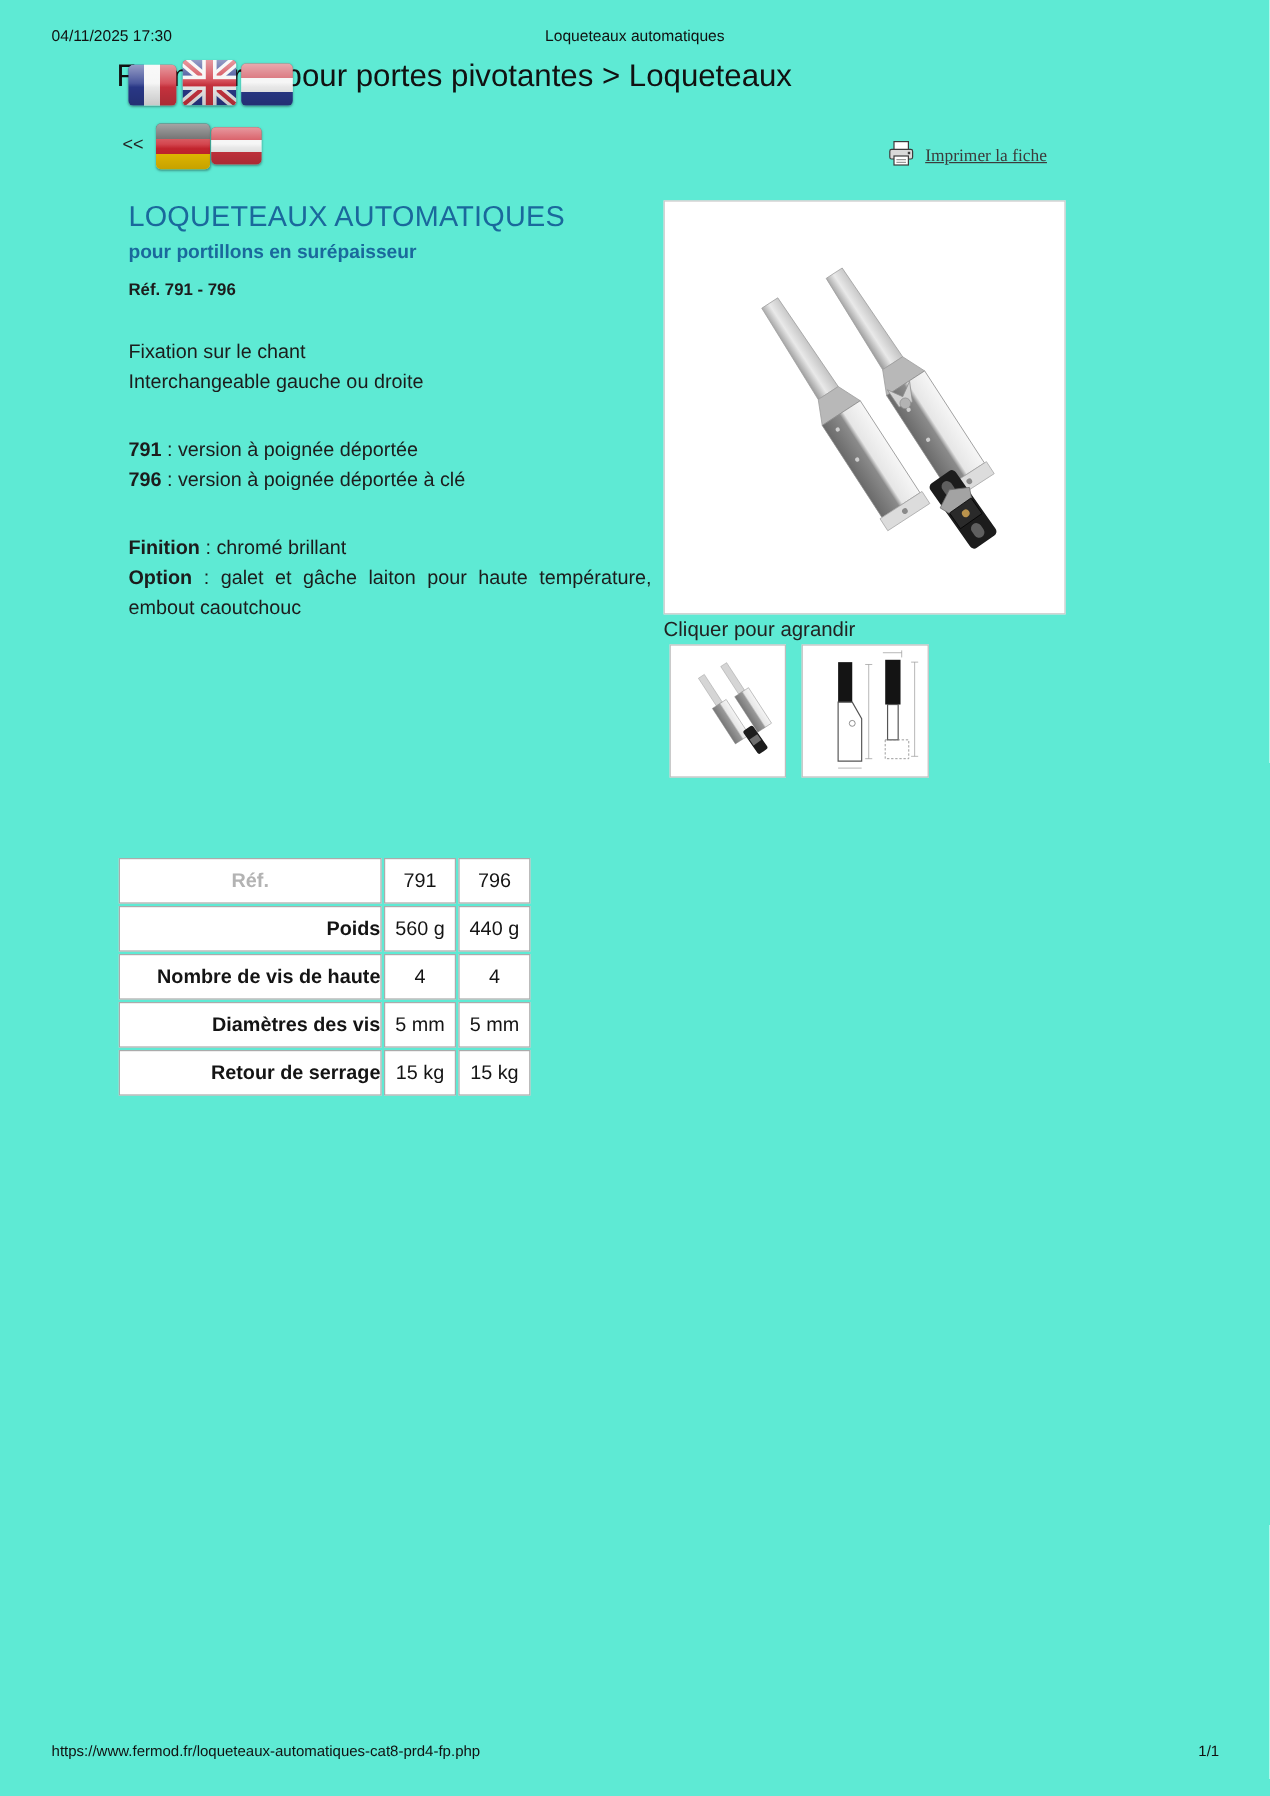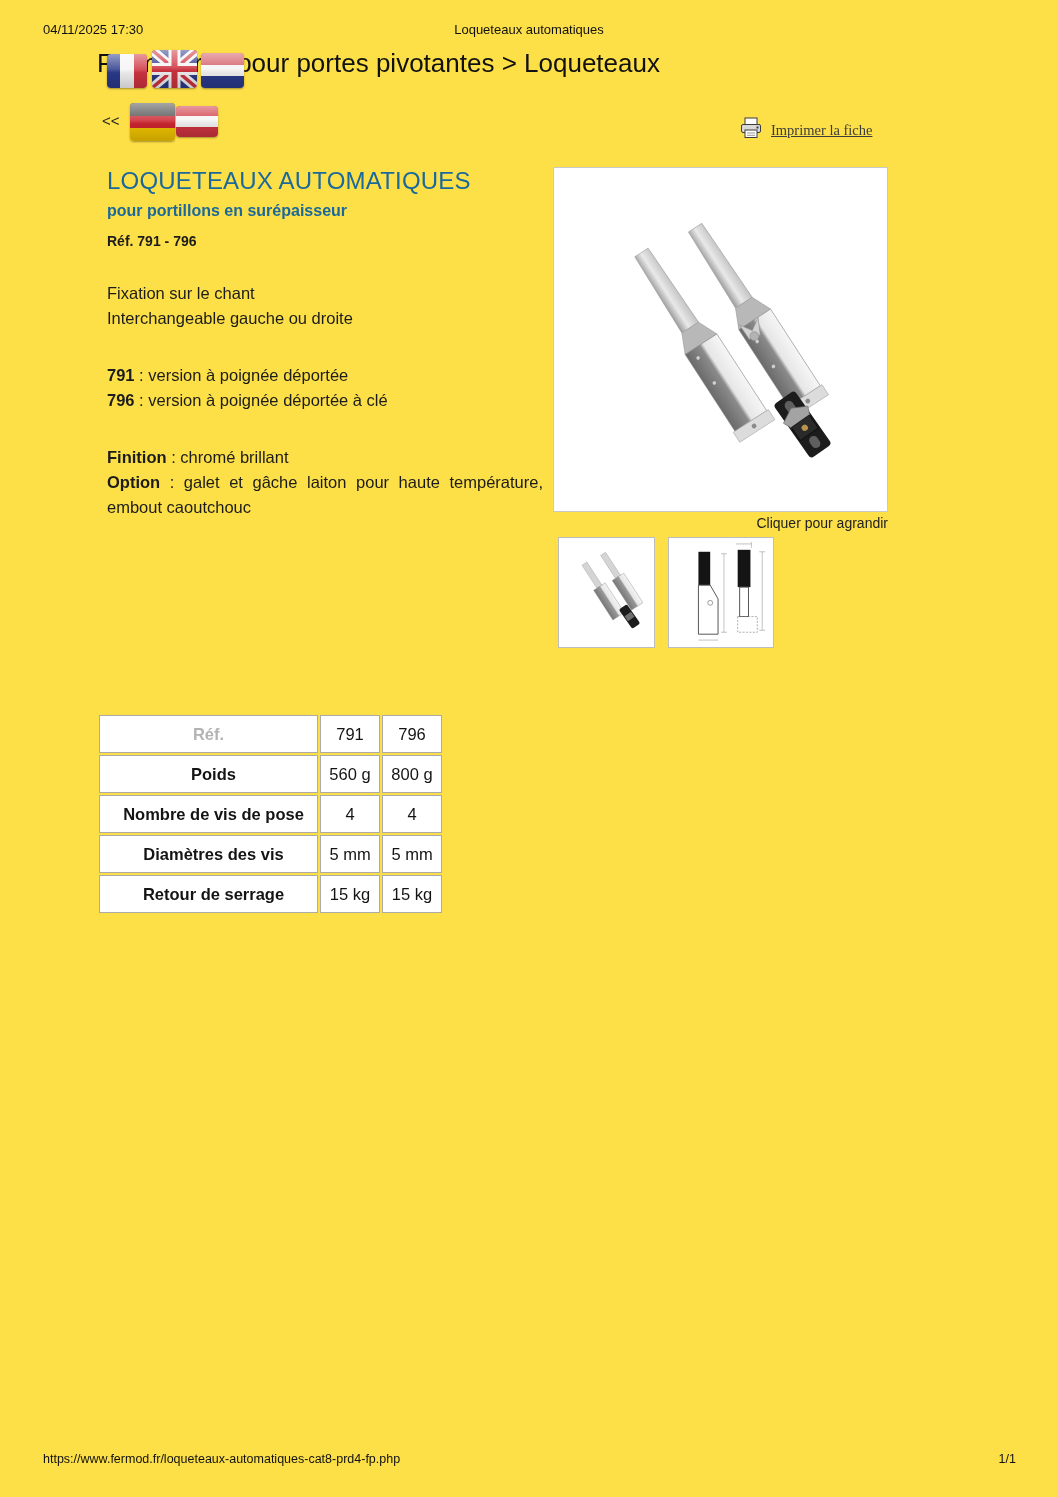--- a/index.html
+++ b/index.html
@@ -1,19 +1,19 @@
 <!DOCTYPE html>
 <html lang="fr"><head>
 <meta charset="utf-8">
 <title></title>
 <style>
   * { margin:0; padding:0; box-sizing:border-box; }
   html,body { background:#fff; }
   body { font-family:"Liberation Sans", sans-serif; color:#1a1a1a; }
-  .page { position:relative; width:1058px; height:1497px; background:#fde047; overflow:hidden; }
+  .page { position:relative; width:1058px; height:1497px; background:#5eead4; overflow:hidden; }
 
   
   .print-date { position:absolute; left:43px; top:22px; font-size:13px; color:#111; }
   .print-doc-title { position:absolute; left:0; top:22px; width:100%; text-align:center; font-size:13px; color:#111; }
   .footer-url { position:absolute; left:43px; top:1452px; font-size:12.5px; color:#111; }
   .footer-page { position:absolute; right:42px; top:1452px; font-size:12.5px; color:#111; }
 
   
   .breadcrumb-heading { position:absolute; left:97px; top:48px; font-size:26px; color:#111; white-space:nowrap; z-index:1; }
 
@@ -41,31 +41,31 @@
   .product-col { position:absolute; left:107px; top:167px; width:436px; }
   .product-title { font-size:24px; font-weight:400; color:#1a689c; letter-spacing:.2px; }
   .product-subtitle { margin-top:7px; font-size:16px; font-weight:700; color:#1a689c; }
   .product-ref { margin-top:13px; font-size:14px; font-weight:700; color:#1c1c1c; }
   .para { margin-top:32px; font-size:16.5px; line-height:25px; color:#1c1c1c; }
   .para b { font-weight:700; }
   .para.justified { text-align:justify; }
 
   
   .main-image-box { position:absolute; left:553px; top:167px; width:335px; height:345px; border:1px solid #c9c9c9; background:#fff; cursor:pointer; }
-  .image-caption { position:absolute; left:553px; top:515px; width:335px; text-align:right; font-size:14px; color:#222; }
+  .image-caption { position:absolute; left:553px; top:515px; width:335px; text-align:left; font-size:17px; color:#222; }
   .thumb { position:absolute; top:537px; height:111px; border:1px solid #bdbdbd; background:#fff; cursor:pointer; }
   .thumb-photo { left:558px; width:97px; }
   .thumb-drawing { left:668px; width:106px; }
   .thumb svg, .main-image-box svg { display:block; width:100%; height:100%; }
 
   
   .spec-table { position:absolute; left:97px; top:713px; border-collapse:separate; border-spacing:2px; }
   .spec-table td, .spec-table th { border:1px solid #ababab; height:38px; font-size:16.5px; background:#fff; }
   .spec-table th { font-weight:700; color:#b3b3b3; text-align:center; }
-  .spec-table td.label { width:219px; text-align:center; padding-left:10px; font-weight:700; color:#141414; }
+  .spec-table td.label { width:219px; text-align:right; padding-left:10px; font-weight:700; color:#141414; }
   .spec-table th.label-h { width:219px;margin-left:33px; }
   .spec-table td.val, .spec-table th.val-h { width:60px; text-align:center; color:#141414; font-weight:400; }
 </style>
 </head>
 <body>
 
 <div class="page">
 
   <div class="print-date">04/11/2025 17:30</div>
   <div class="print-doc-title">Loqueteaux automatiques</div>
@@ -224,24 +224,24 @@
   <table class="spec-table">
     <tbody>
         <tr>
       <th class="label-h">Réf.</th>
       <th class="val-h">791</th>
       <th class="val-h">796</th>
     </tr>
     <tr>
       <td class="label">Poids</td>
       <td class="val">560 g</td>
-      <td class="val">800 g</td>
-    </tr>
-    <tr>
-      <td class="label">Nombre de vis de pose</td>
+      <td class="val">440 g</td>
+    </tr>
+    <tr>
+      <td class="label">Nombre de vis de haute</td>
       <td class="val">4</td>
       <td class="val">4</td>
     </tr>
     <tr>
       <td class="label">Diamètres des vis</td>
       <td class="val">5 mm</td>
       <td class="val">5 mm</td>
     </tr>
     <tr>
       <td class="label">Retour de serrage</td>

